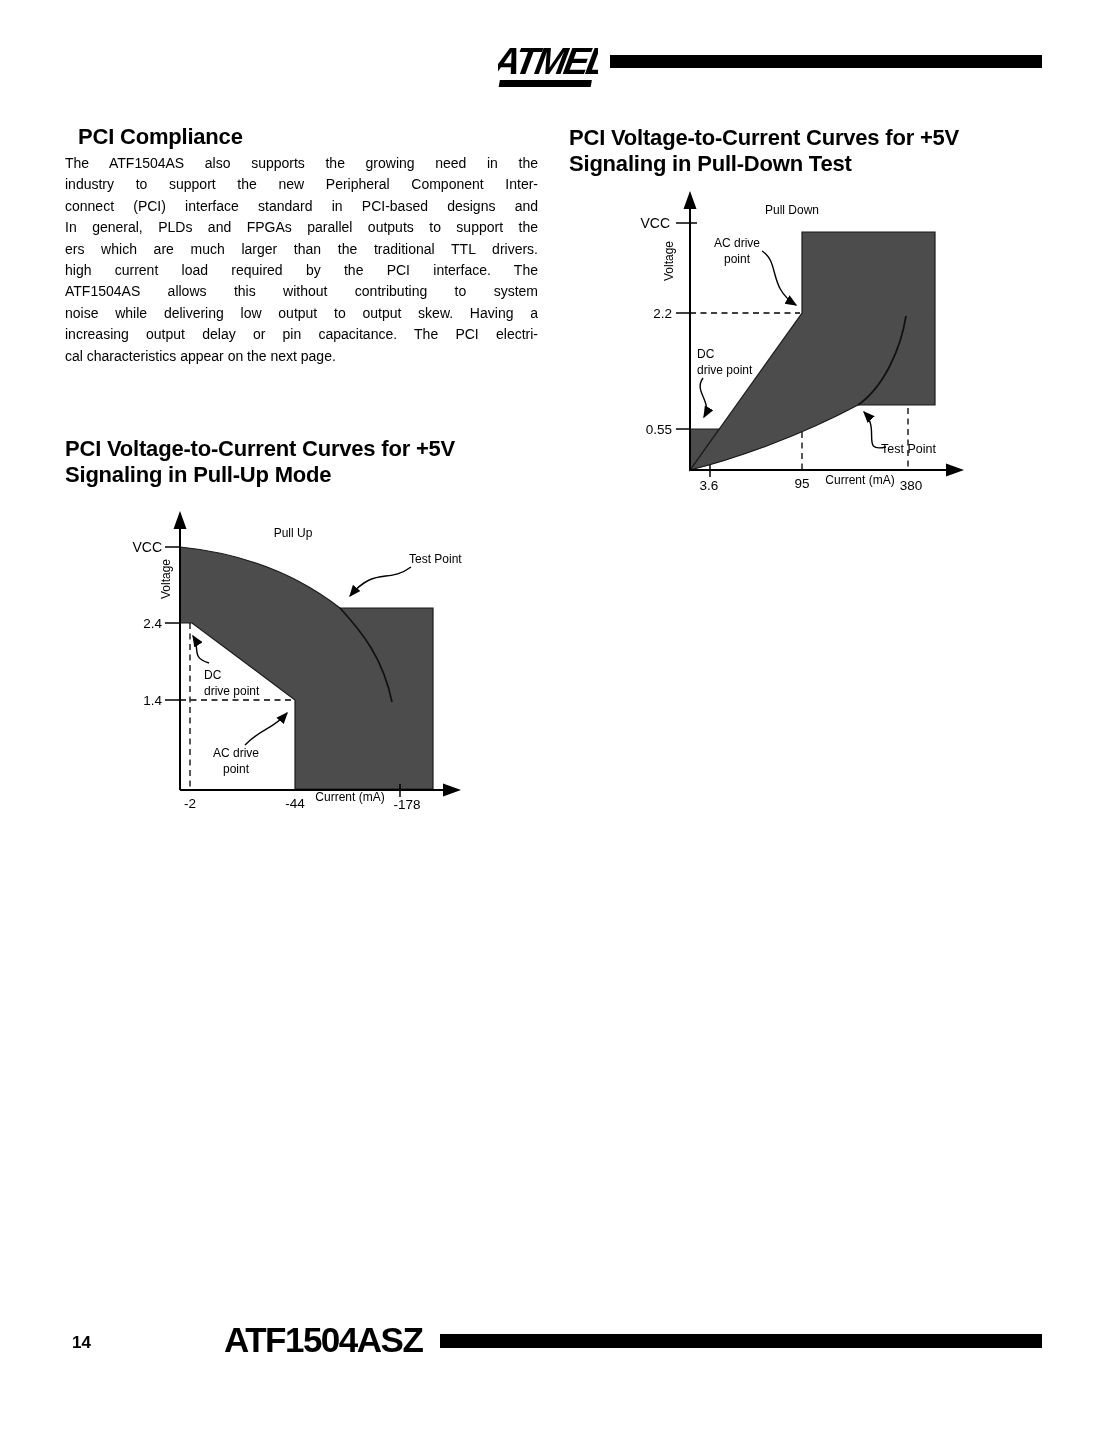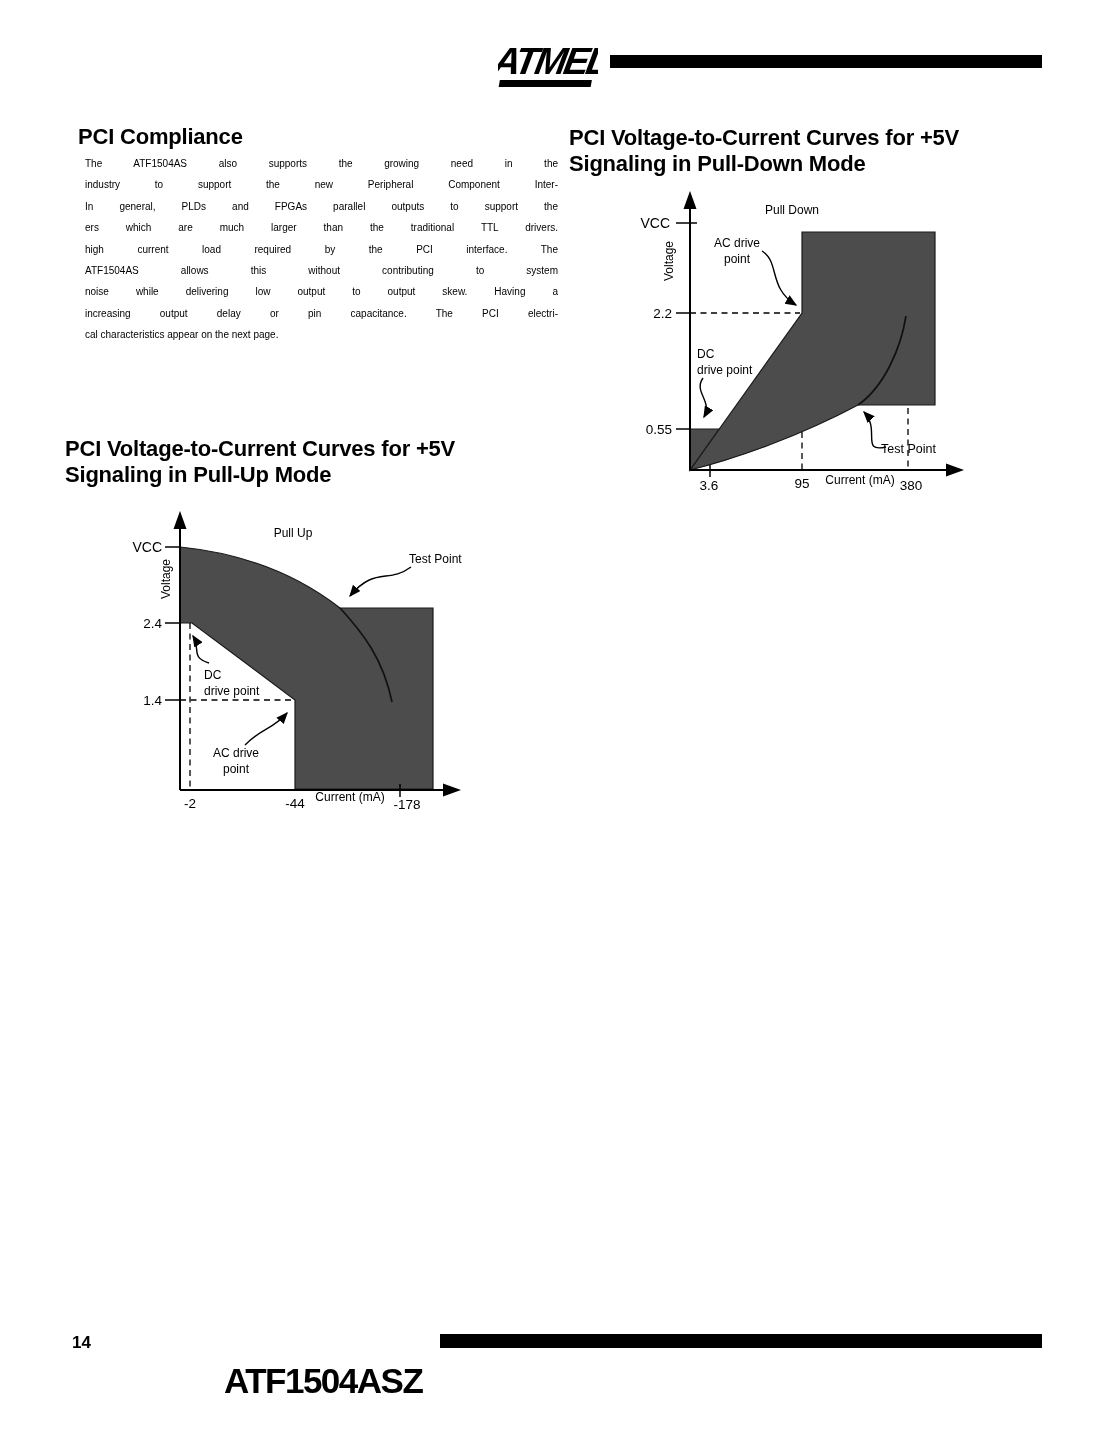--- a/index.html
+++ b/index.html
@@ -3,21 +3,21 @@
 <meta charset="utf-8">
 <style>
   html,body { margin:0; padding:0; background:#ffffff; }
   .page {
     position:relative; width:1105px; height:1430px; background:#ffffff;
     font-family:"Liberation Sans", sans-serif; color:#000; overflow:hidden;
   }
   .abs { position:absolute; }
   .h1 { font-size:22px; font-weight:bold; letter-spacing:-0.2px; line-height:24px; }
   .h2 { font-size:22px; font-weight:bold; letter-spacing:-0.2px; line-height:26px; }
-  .body-text { width:473px; font-size:10px; line-height:21.4px;margin-left:20px; }
+  .body-text { width:473px; font-size:14px; line-height:21.4px; }
   .bodyline { text-align:justify; text-align-last:justify; white-space:normal; }
   .bodyline.last { text-align-last:left; }
   .rule { background:#000; }
   .pagenum { font-size:17px; font-weight:bold; }
   .doctitle { font-size:35px; font-weight:bold; letter-spacing:-1.5px; }
   svg { font-family:"Liberation Sans", sans-serif; }
   svg text { fill:#000; }
   .axis { stroke:#000; stroke-width:2; fill:none; }
   .tick { stroke:#000; stroke-width:1.5; fill:none; }
   .dash { stroke:#000; stroke-width:1.3; fill:none; stroke-dasharray:6 4.5; }
@@ -38,20 +38,21 @@
       </g>
     </svg>
   </div>
   <div class="abs rule" style="left:610px; top:55px; width:432px; height:13px;"></div>
 
   <div class="abs h1" style="left:78px; top:125px;">PCI Compliance</div>
 
   <div class="abs body-text" style="left:65px; top:153px;">
     <div class="bodyline">The ATF1504AS also supports the growing need in the</div>
     <div class="bodyline">industry to support the new Peripheral Component Inter-</div>
+    <div class="bodyline">connect (PCI) interface standard in PCI-based designs and</div>
     <div class="bodyline">In general, PLDs and FPGAs parallel outputs to support the</div>
     <div class="bodyline">ers which are much larger than the traditional TTL drivers.</div>
     <div class="bodyline">high current load required by the PCI interface. The</div>
     <div class="bodyline">ATF1504AS allows this without contributing to system</div>
     <div class="bodyline">noise while delivering low output to output skew. Having a</div>
     <div class="bodyline">increasing output delay or pin capacitance. The PCI electri-</div>
     <div class="bodyline last">cal characteristics appear on the next page.</div>
   </div>
 
   <div class="abs h2" style="left:65px; top:436px; width:490px;">
@@ -97,21 +98,21 @@
     <text x="293" y="537" text-anchor="middle" font-size="12">Pull Up</text>
     <text x="409" y="563" font-size="12">Test Point</text>
     <text x="204" y="679" font-size="12">DC</text>
     <text x="204" y="695" font-size="12">drive point</text>
     <text x="236" y="757" text-anchor="middle" font-size="12">AC drive</text>
     <text x="236" y="773" text-anchor="middle" font-size="12">point</text>
   </svg>
 
   <div class="abs h2" style="left:569px; top:125px; width:480px;">
     <div>PCI Voltage-to-Current Curves for +5V</div>
-    <div>Signaling in Pull-Down Mode</div>
+    <div>Signaling in Pull-Down Test</div>
   </div>
 
   <svg class="abs" style="left:595px; top:185px;" width="400" height="320" viewBox="595 185 400 320">
 
     <path class="region" d="M690,470 L802,313 L802,232 L935,232 L935,405 L858,405 C800,436 735,459 690,470 Z" fill="#4c4c4c"></path>
     <path class="region" d="M690,429 L719,429 L690,470 Z" fill="#4c4c4c"></path>
 
     <path class="curve" d="M858,405 C884,387 901,348 906,316"></path>
 
     <path class="dash" d="M690,313 L800,313"></path>
@@ -141,16 +142,16 @@
     <text x="860" y="484" text-anchor="middle" font-size="12">Current (mA)</text>
     <text x="792" y="214" text-anchor="middle" font-size="12">Pull Down</text>
     <text x="737" y="247" text-anchor="middle" font-size="12">AC drive</text>
     <text x="737" y="263" text-anchor="middle" font-size="12">point</text>
     <text x="697" y="358" font-size="12">DC</text>
     <text x="697" y="374" font-size="12">drive point</text>
     <text x="881" y="453" font-size="12.5">Test Point</text>
   </svg>
 
   <div class="abs pagenum" style="left:64px; top:1333px;margin-left:8px;">14</div>
-  <div class="abs doctitle" style="left:224px; top:1361px;">ATF1504ASZ</div>
+  <div class="abs doctitle" style="left:224px; top:1320px;">ATF1504ASZ</div>
   <div class="abs rule" style="left:440px; top:1334px; width:602px; height:14px;"></div>
 
 </div>
 
 </body></html>

